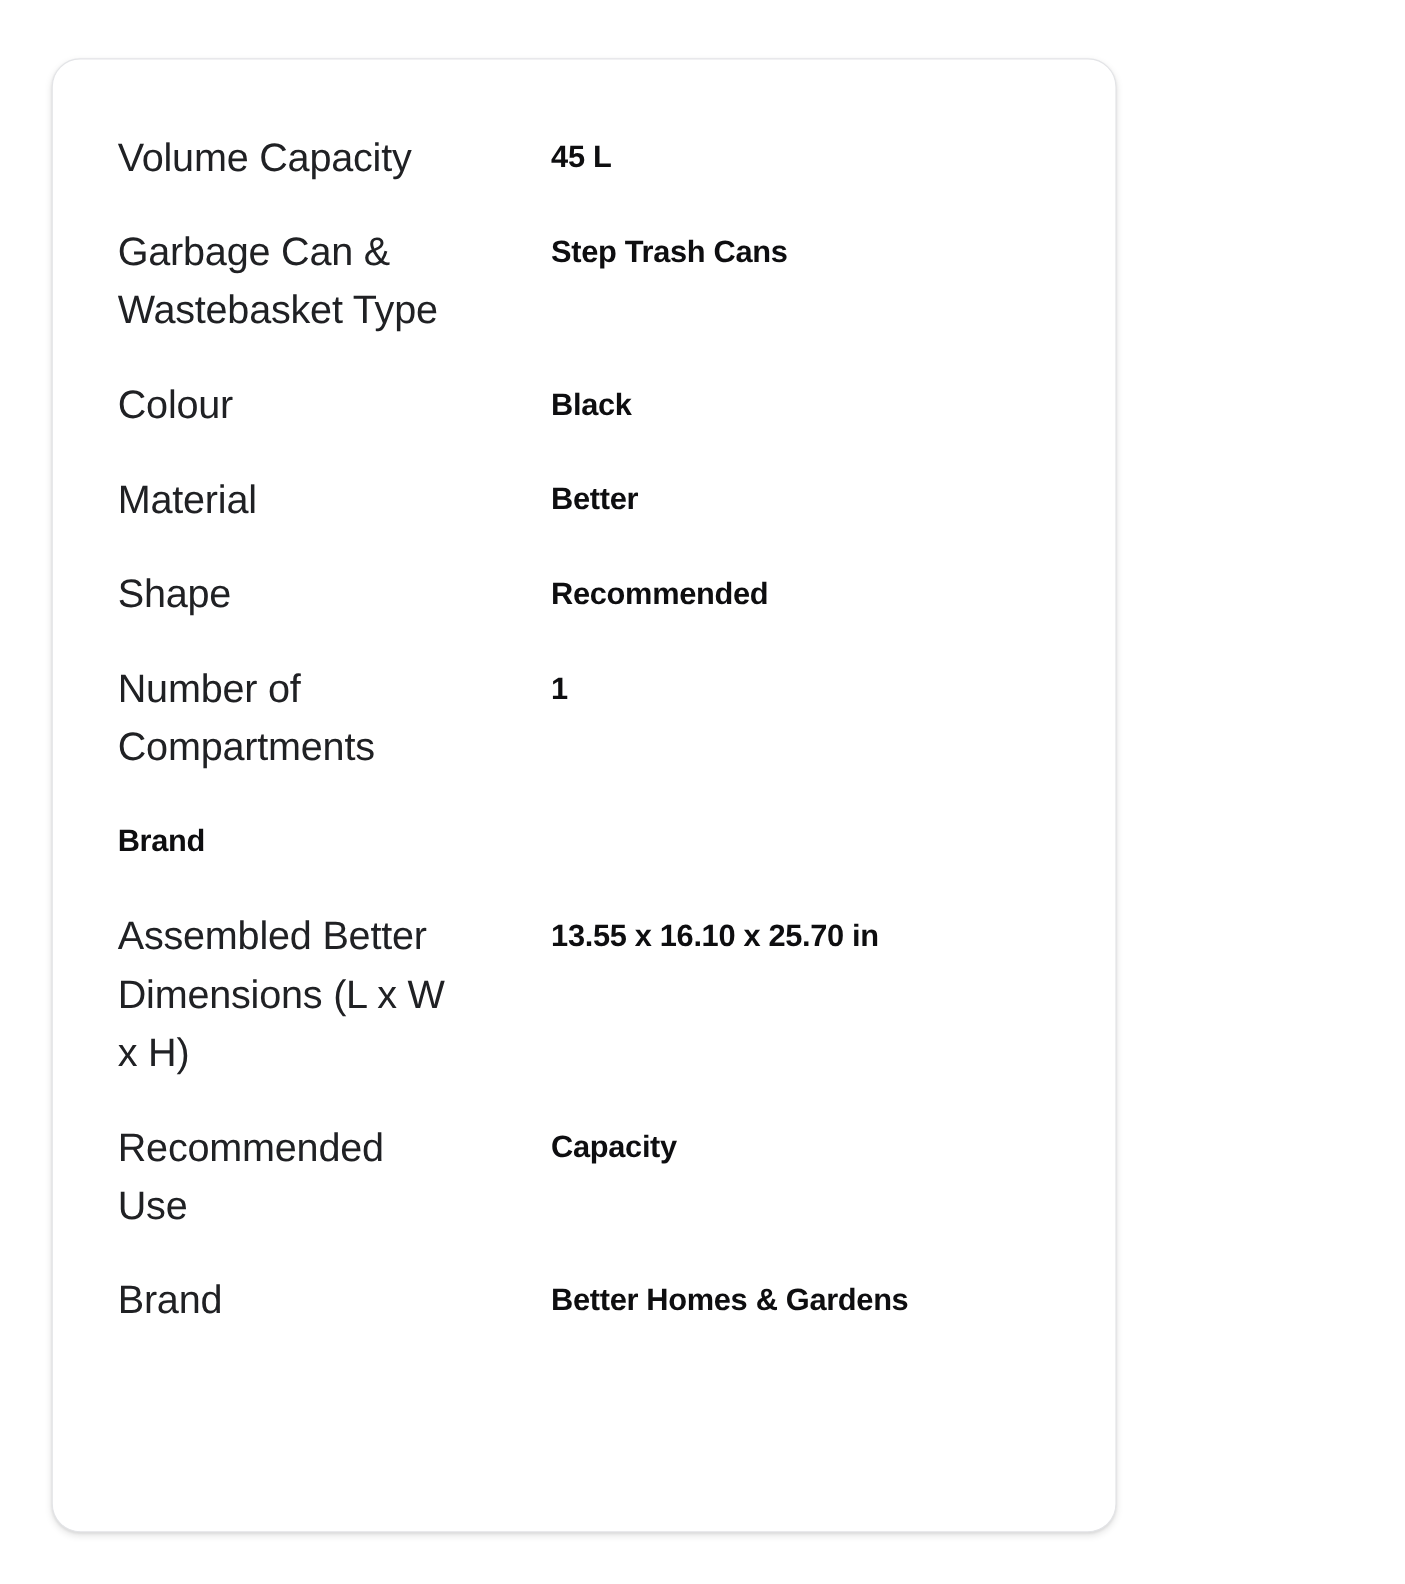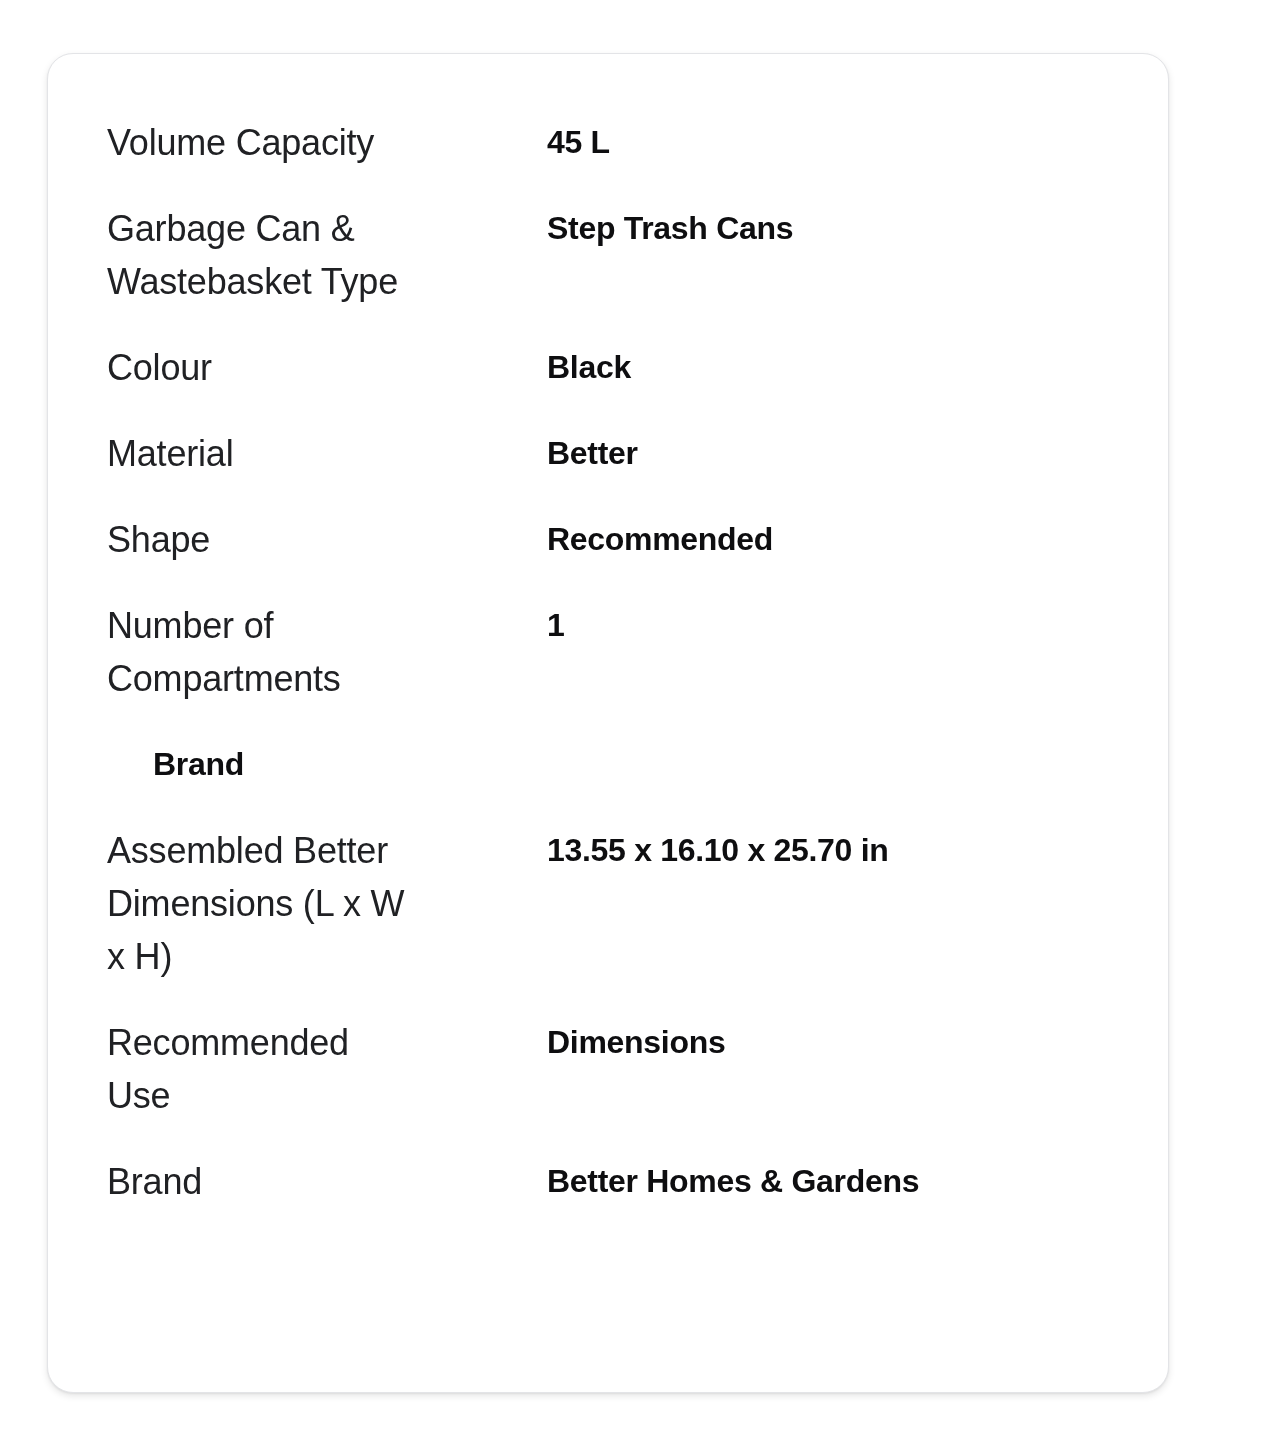--- a/index.html
+++ b/index.html
@@ -14,21 +14,21 @@
     width: 1277px;
     height: 1440px;
     background: var(--background);
     font-family: "Liberation Sans", sans-serif;
     overflow: hidden;
   }
   .spec-card {
     position: absolute;
     left: 47px;
     top: 53px;
-    width: 1122px;
+    width: 968px;
     height: 1340px;
     background: var(--card_bg);
     border: 1px solid var(--card_border);
     border-radius: 26px;
     box-shadow: 0 3px 7px rgba(0,0,0,0.10), 0 1px 2px rgba(0,0,0,0.06);
     padding: 62px 59px 78px 59px;
   }
   .spec-table {
     width: 100%;
   }
@@ -43,26 +43,25 @@
     line-height: 53px;
     font-weight: 400;
     color: var(--label_color);
     letter-spacing: -0.2px;
   }
   .spec-label-text {
     display: inline-block;
     max-width: 304px;
   }
   .spec-value {
-    font-size: 32px;
+    font-size: 28px;
     line-height: 53px;
     font-weight: 700;
     color: var(--value_color);
     letter-spacing: -0.3px;
-    margin-left: 46px;
   }
 </style>
 </head>
 <body>
 
 <section class="spec-card">
   <div class="spec-table" id="spec-table">
   <div class="spec-row">
     <div class="spec-label">
       <span class="spec-label-text">Volume Capacity</span>
@@ -113,21 +112,21 @@
     <div class="spec-label">
       <span class="spec-label-text">Assembled Better Dimensions (L x W x H)</span>
     </div>
     <div class="spec-value">13.55 x 16.10 x 25.70 in</div>
   </div>
 
   <div class="spec-row">
     <div class="spec-label">
       <span class="spec-label-text">Recommended Use</span>
     </div>
-    <div class="spec-value">Dimensions</div>
+    <div class="spec-value">Capacity</div>
   </div>
 
   <div class="spec-row">
     <div class="spec-label">
       <span class="spec-label-text">Brand</span>
     </div>
     <div class="spec-value">Better Homes &amp; Gardens</div>
   </div>
 </div>
 </section>

